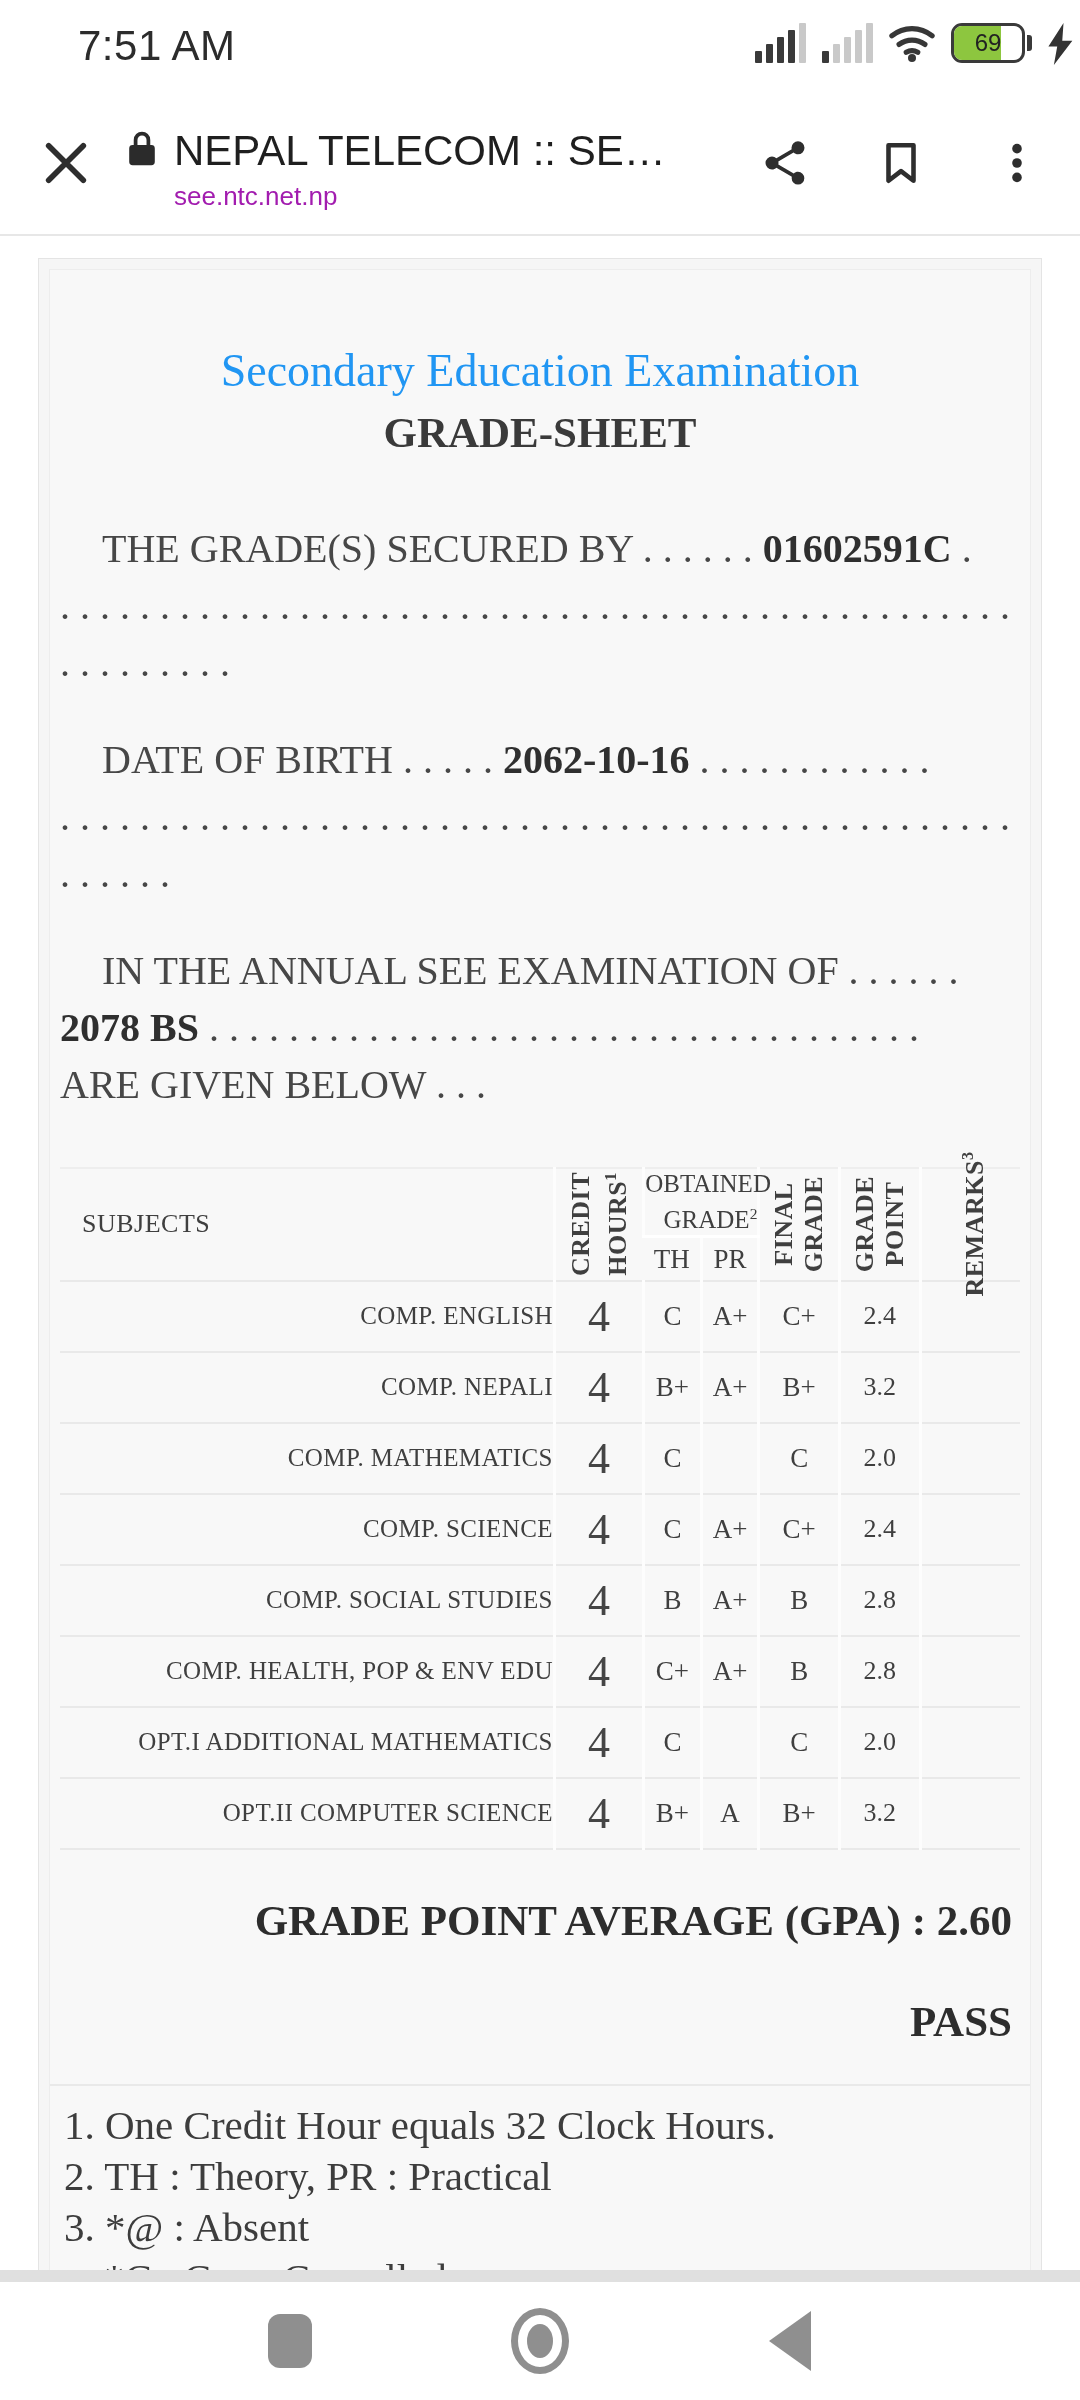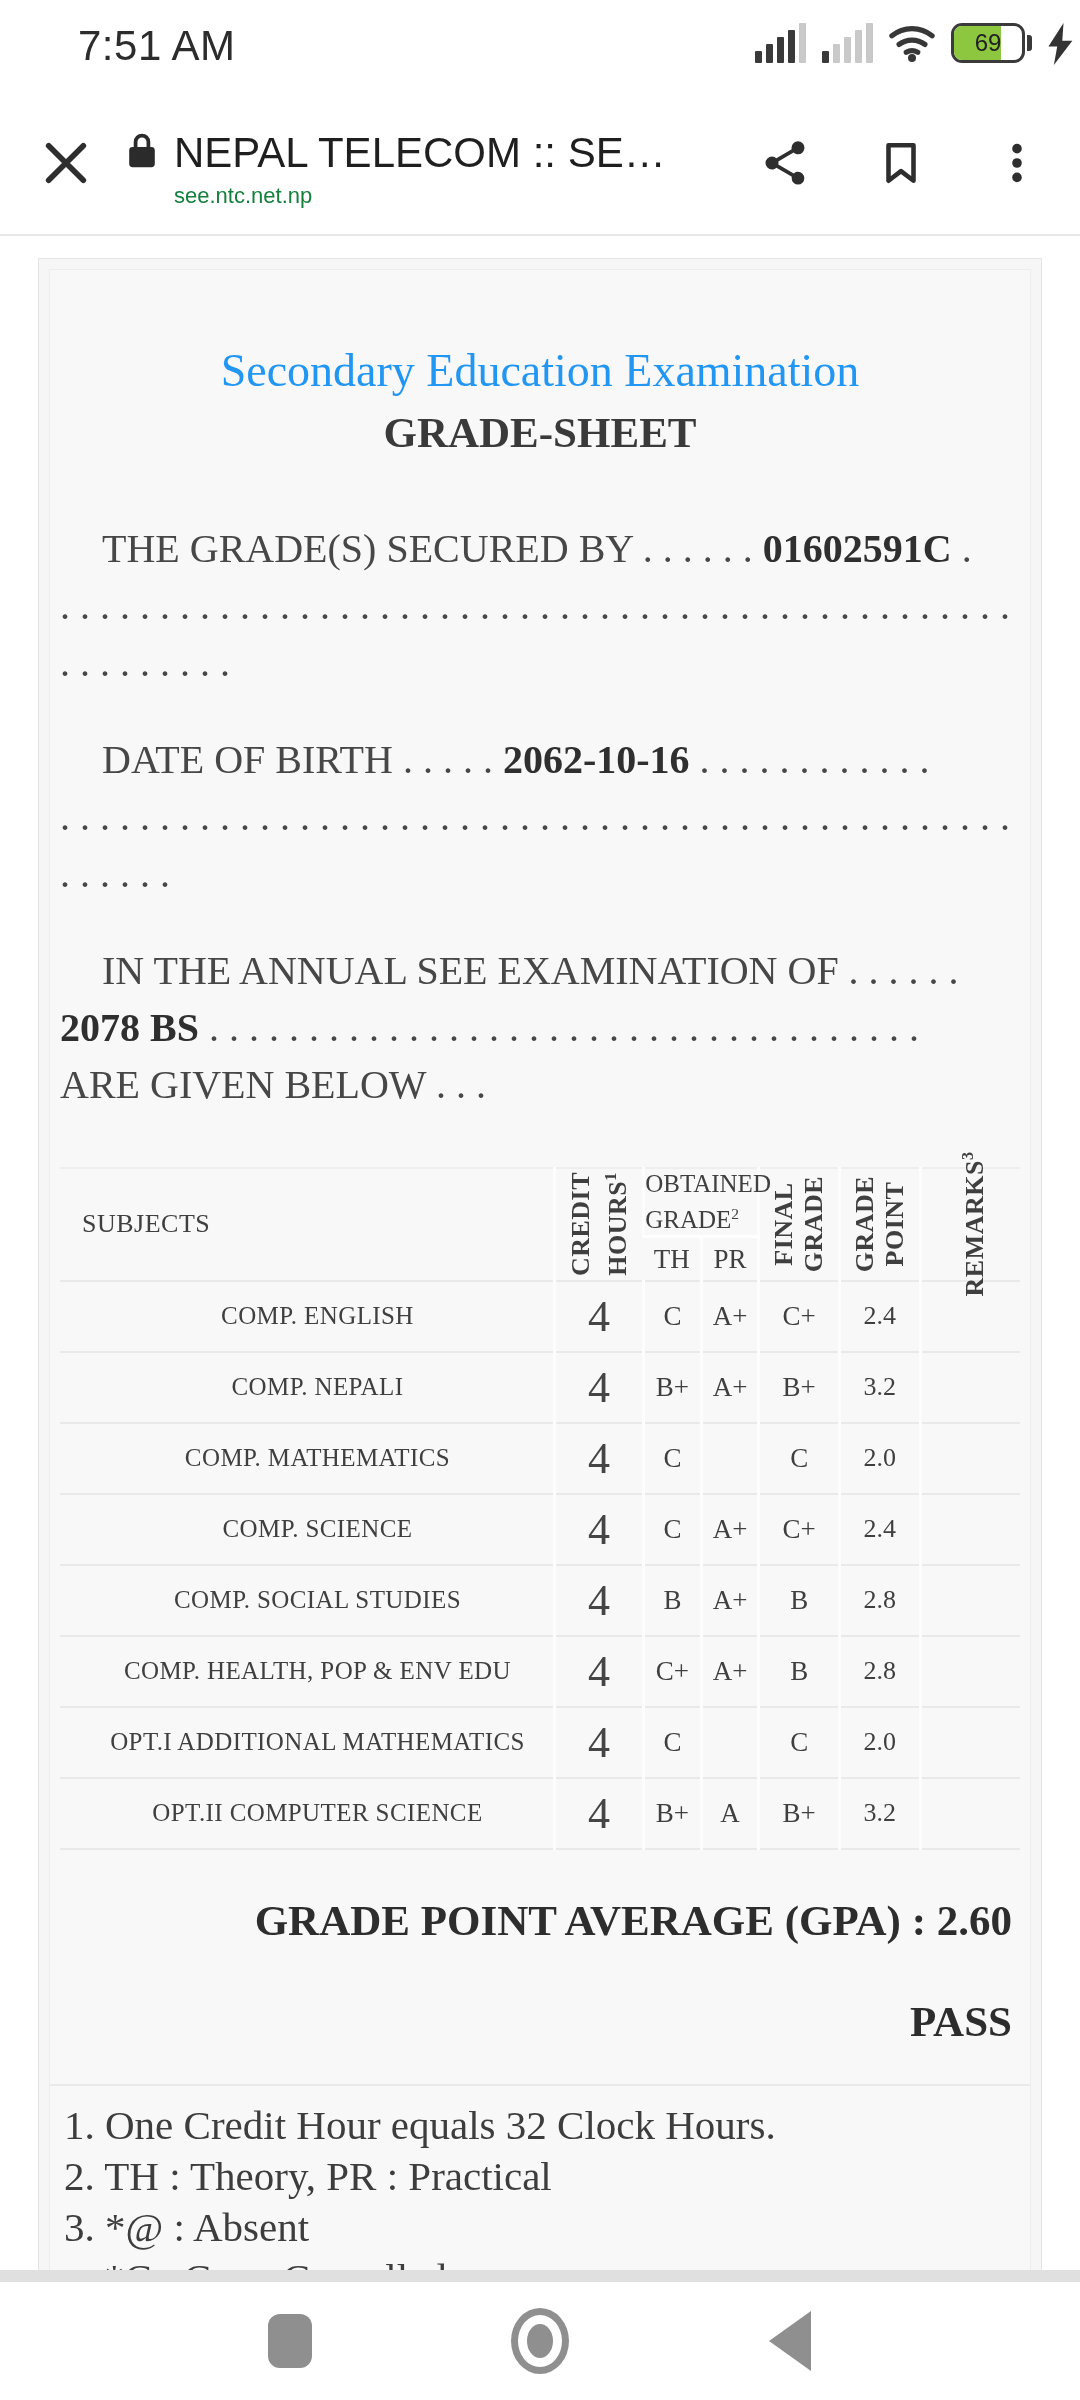--- a/index.html
+++ b/index.html
@@ -27,21 +27,21 @@
   
   .browser-bar {
     position:absolute; top:92px; left:0; width:1080px; height:144px;
     background:#ffffff; border-bottom:2px solid #e7e7e7;
     display:flex; align-items:center; padding:0 34px;
   }
   .bb-close { width:64px; height:64px; display:flex; align-items:center; justify-content:center; }
   .bb-mid { flex:1; margin-left:28px; min-width:0;margin-top:12px; }
   .bb-title-row { display:flex; align-items:center; gap:16px; }
   .bb-title { font-size:42px; color:#1f1f1f; white-space:nowrap; overflow:hidden; }
-  .bb-url { font-size:22px; color:#15803d; margin:6px 0 0 48px; }
+  .bb-url { font-size:26px; color:#a21caf; margin:6px 0 0 48px; }
   .bb-actions { display:flex; align-items:center; gap:58px; margin-left:20px; }
   .bb-actions .act { width:58px; height:58px; display:flex; align-items:center; justify-content:center; }
   
   .page {
     position:absolute; top:238px; left:0; width:1080px; height:2032px;
     background:#ffffff; overflow:hidden;
   }
   .card {
     margin:20px 38px 0; background:#f6f6f6; border:1px solid #e4e4e4;
     height:2100px;
@@ -65,27 +65,27 @@
   col.c-fin{width:8.4%} col.c-pts{width:8.4%} col.c-rem{width:10.4%}
   thead th { border-top:2px solid #eeeeee; }
   th.vcell { position:relative; height:106px; }
   .vhead {
     position:absolute; left:50%; top:50%; width:112px; height:112px;
     transform:translate(-50%,-50%) rotate(-90deg);
     display:flex; align-items:center; justify-content:center; text-align:center;
     font-weight:bold; font-size:26px; line-height:30px; color:#3f3f3f; letter-spacing:0.5px;
   }
   th.h-subjects { text-align:left; padding-left:22px; font-weight:bold; font-size:26px; color:#3f3f3f; letter-spacing:0.5px; }
-  th.h-obtained { text-align:left; font-weight:bold; font-size:25px; line-height:30px; color:#3f3f3f; height:62px; border-bottom:3px solid #ffffff; }
+  th.h-obtained { text-align:right; font-weight:bold; font-size:25px; line-height:30px; color:#3f3f3f; height:62px; border-bottom:3px solid #ffffff; }
   th.h-sub { text-align:center; font-weight:bold; font-size:27px; color:#3f3f3f; height:44px; }
   sup { font-size:0.62em; }
   table.grades th + th, table.grades td + td { border-left:3px solid #fdfdfd; }
   tbody td { border-top:2px solid #e9e9e9; height:71px; text-align:center; color:#3f3f3f; }
   tbody tr:last-child td { border-bottom:2px solid #e9e9e9; }
-  td.subject { text-align:center; padding-left:22px; font-size:25px; letter-spacing:0.4px; }
+  td.subject { text-align:right; padding-left:22px; font-size:25px; letter-spacing:0.4px; }
   td.credit { font-size:44px; color:#454545; }
   td.grade { font-size:27px; }
   td.point { font-size:26px; }
   
   .summary { padding:0 8px; }
   .summary-gpa { margin-top:46px; text-align:right; font-size:43px; font-weight:bold; color:#2d2d2d; }
   .summary-pass { margin-top:52px; text-align:right; font-size:43px; font-weight:bold; color:#2d2d2d; }
   .footnote-sep { border-top:2px solid #e9e9e9; margin:38px -10px 0; }
   .footnotes { padding:14px 4px 0; color:#3d3d3d; }
   .footnote { font-size:41px; line-height:51px; }

